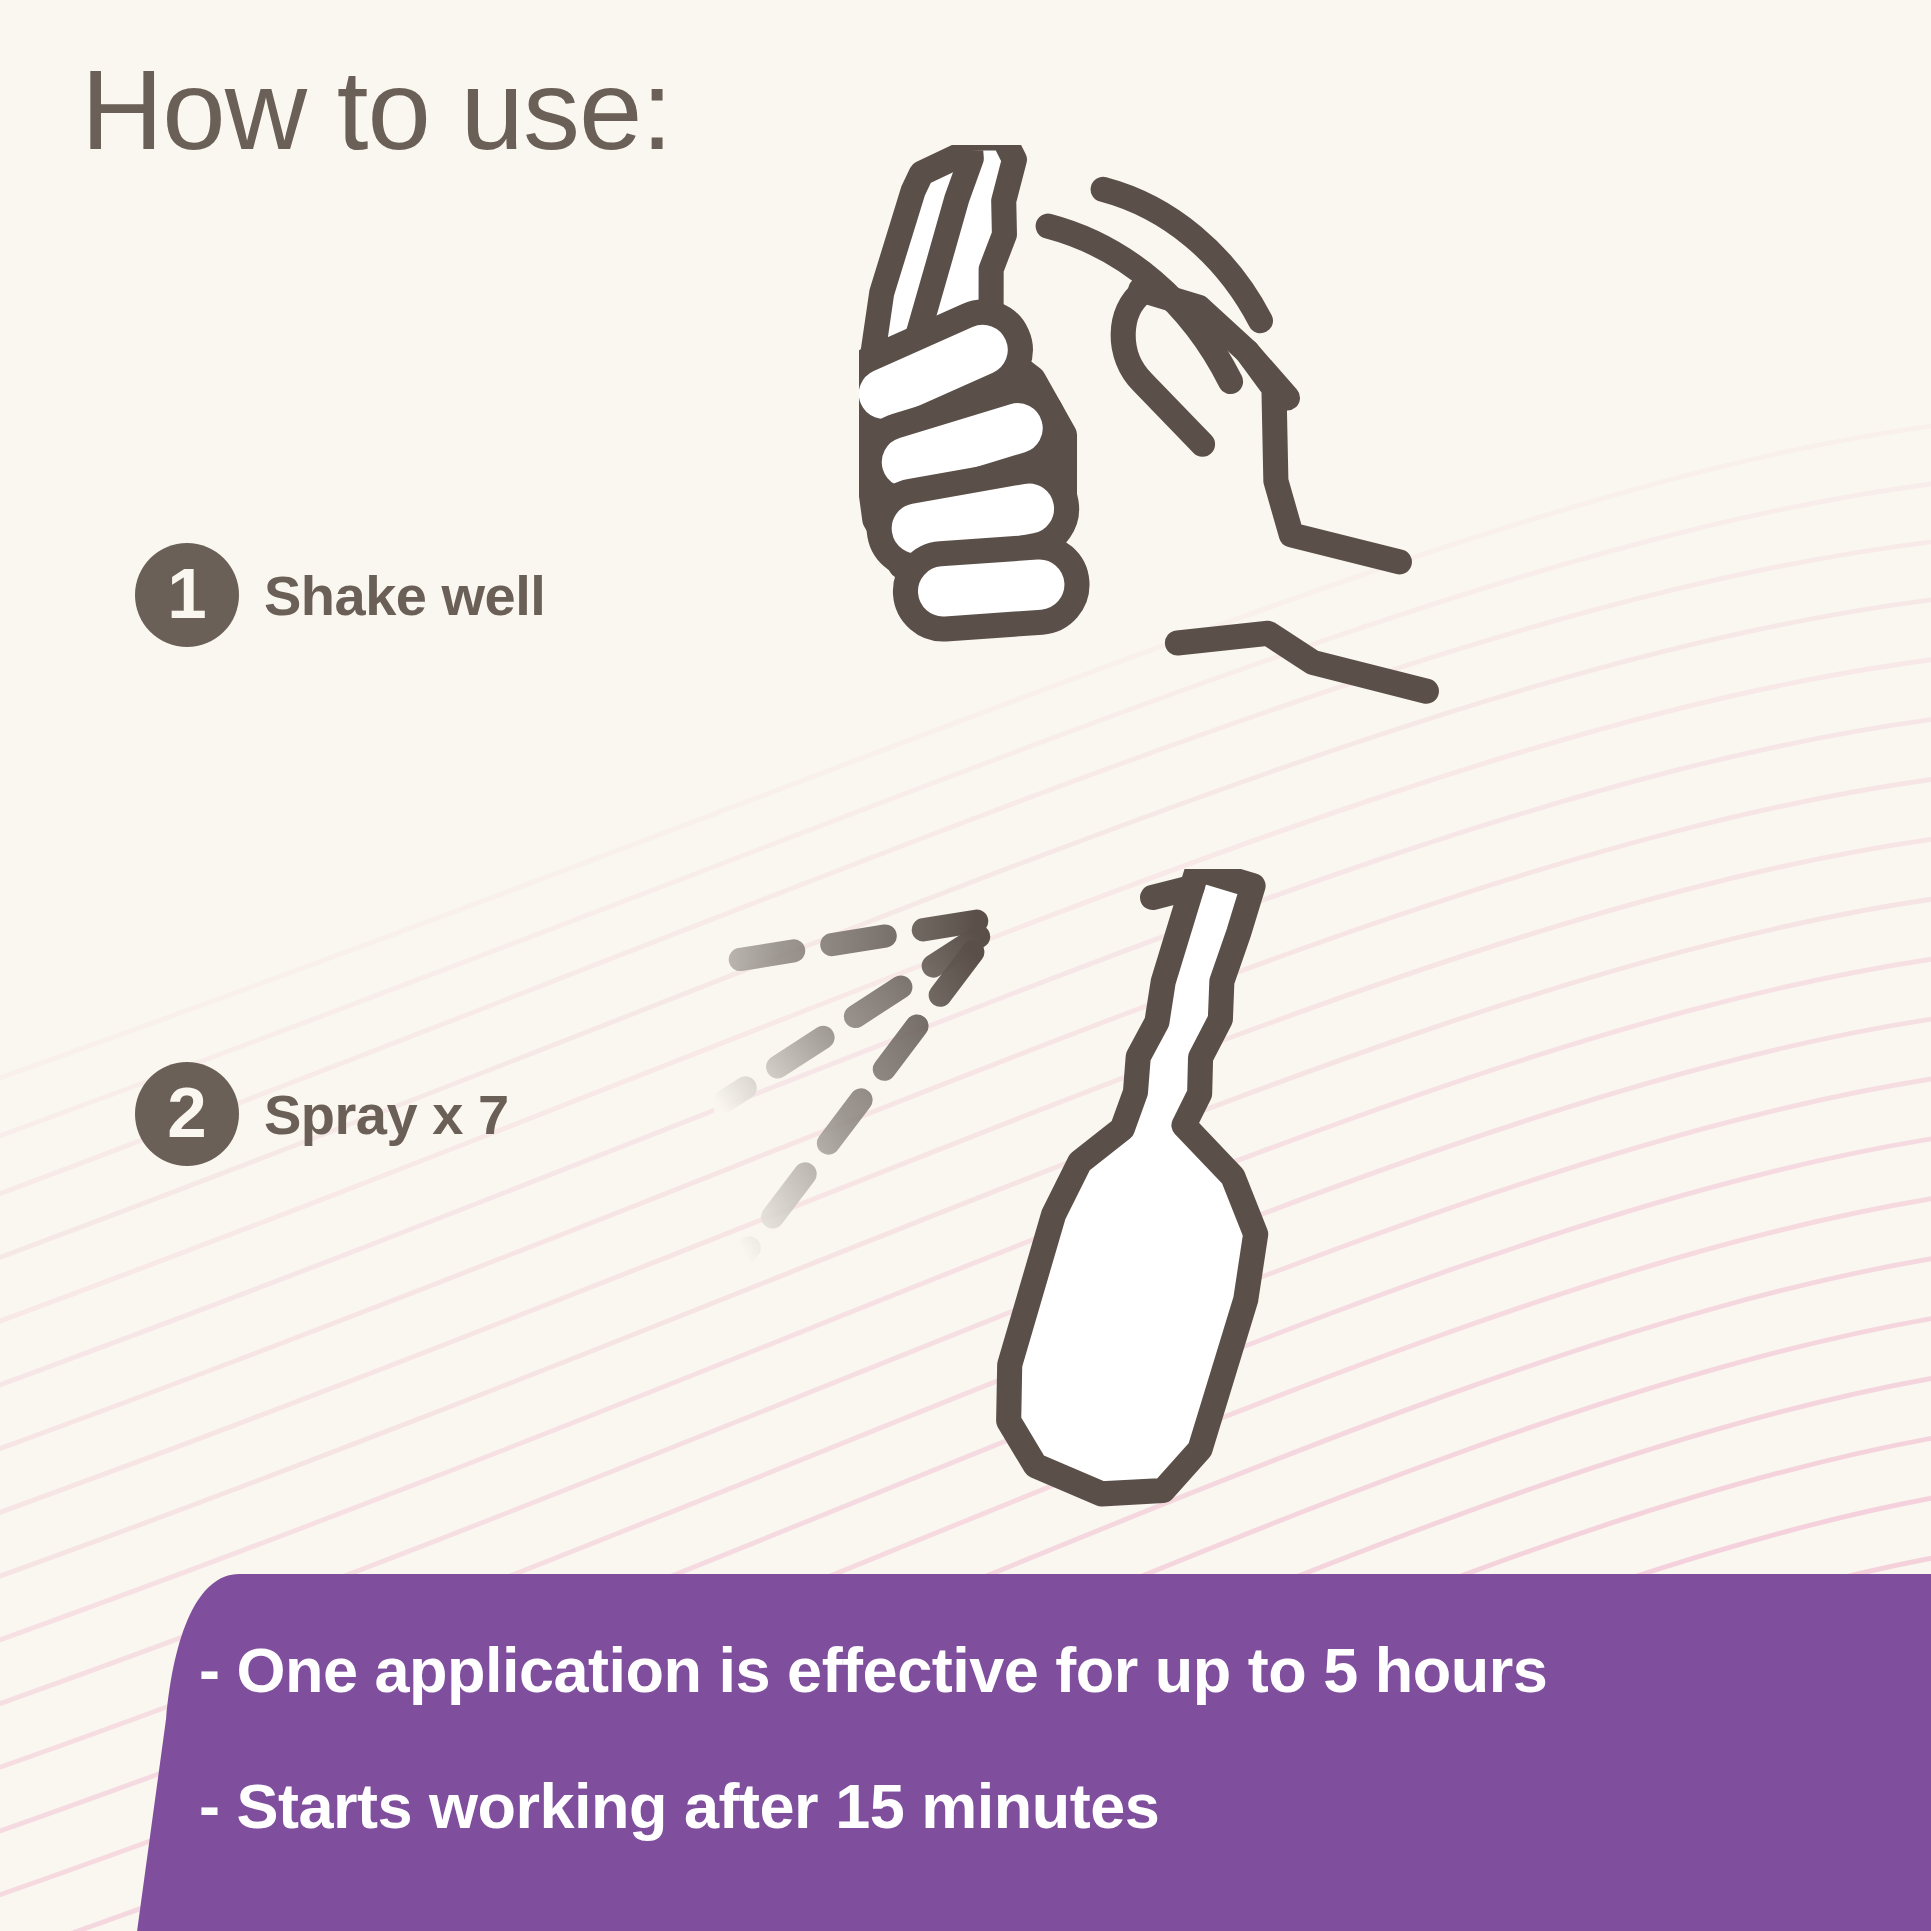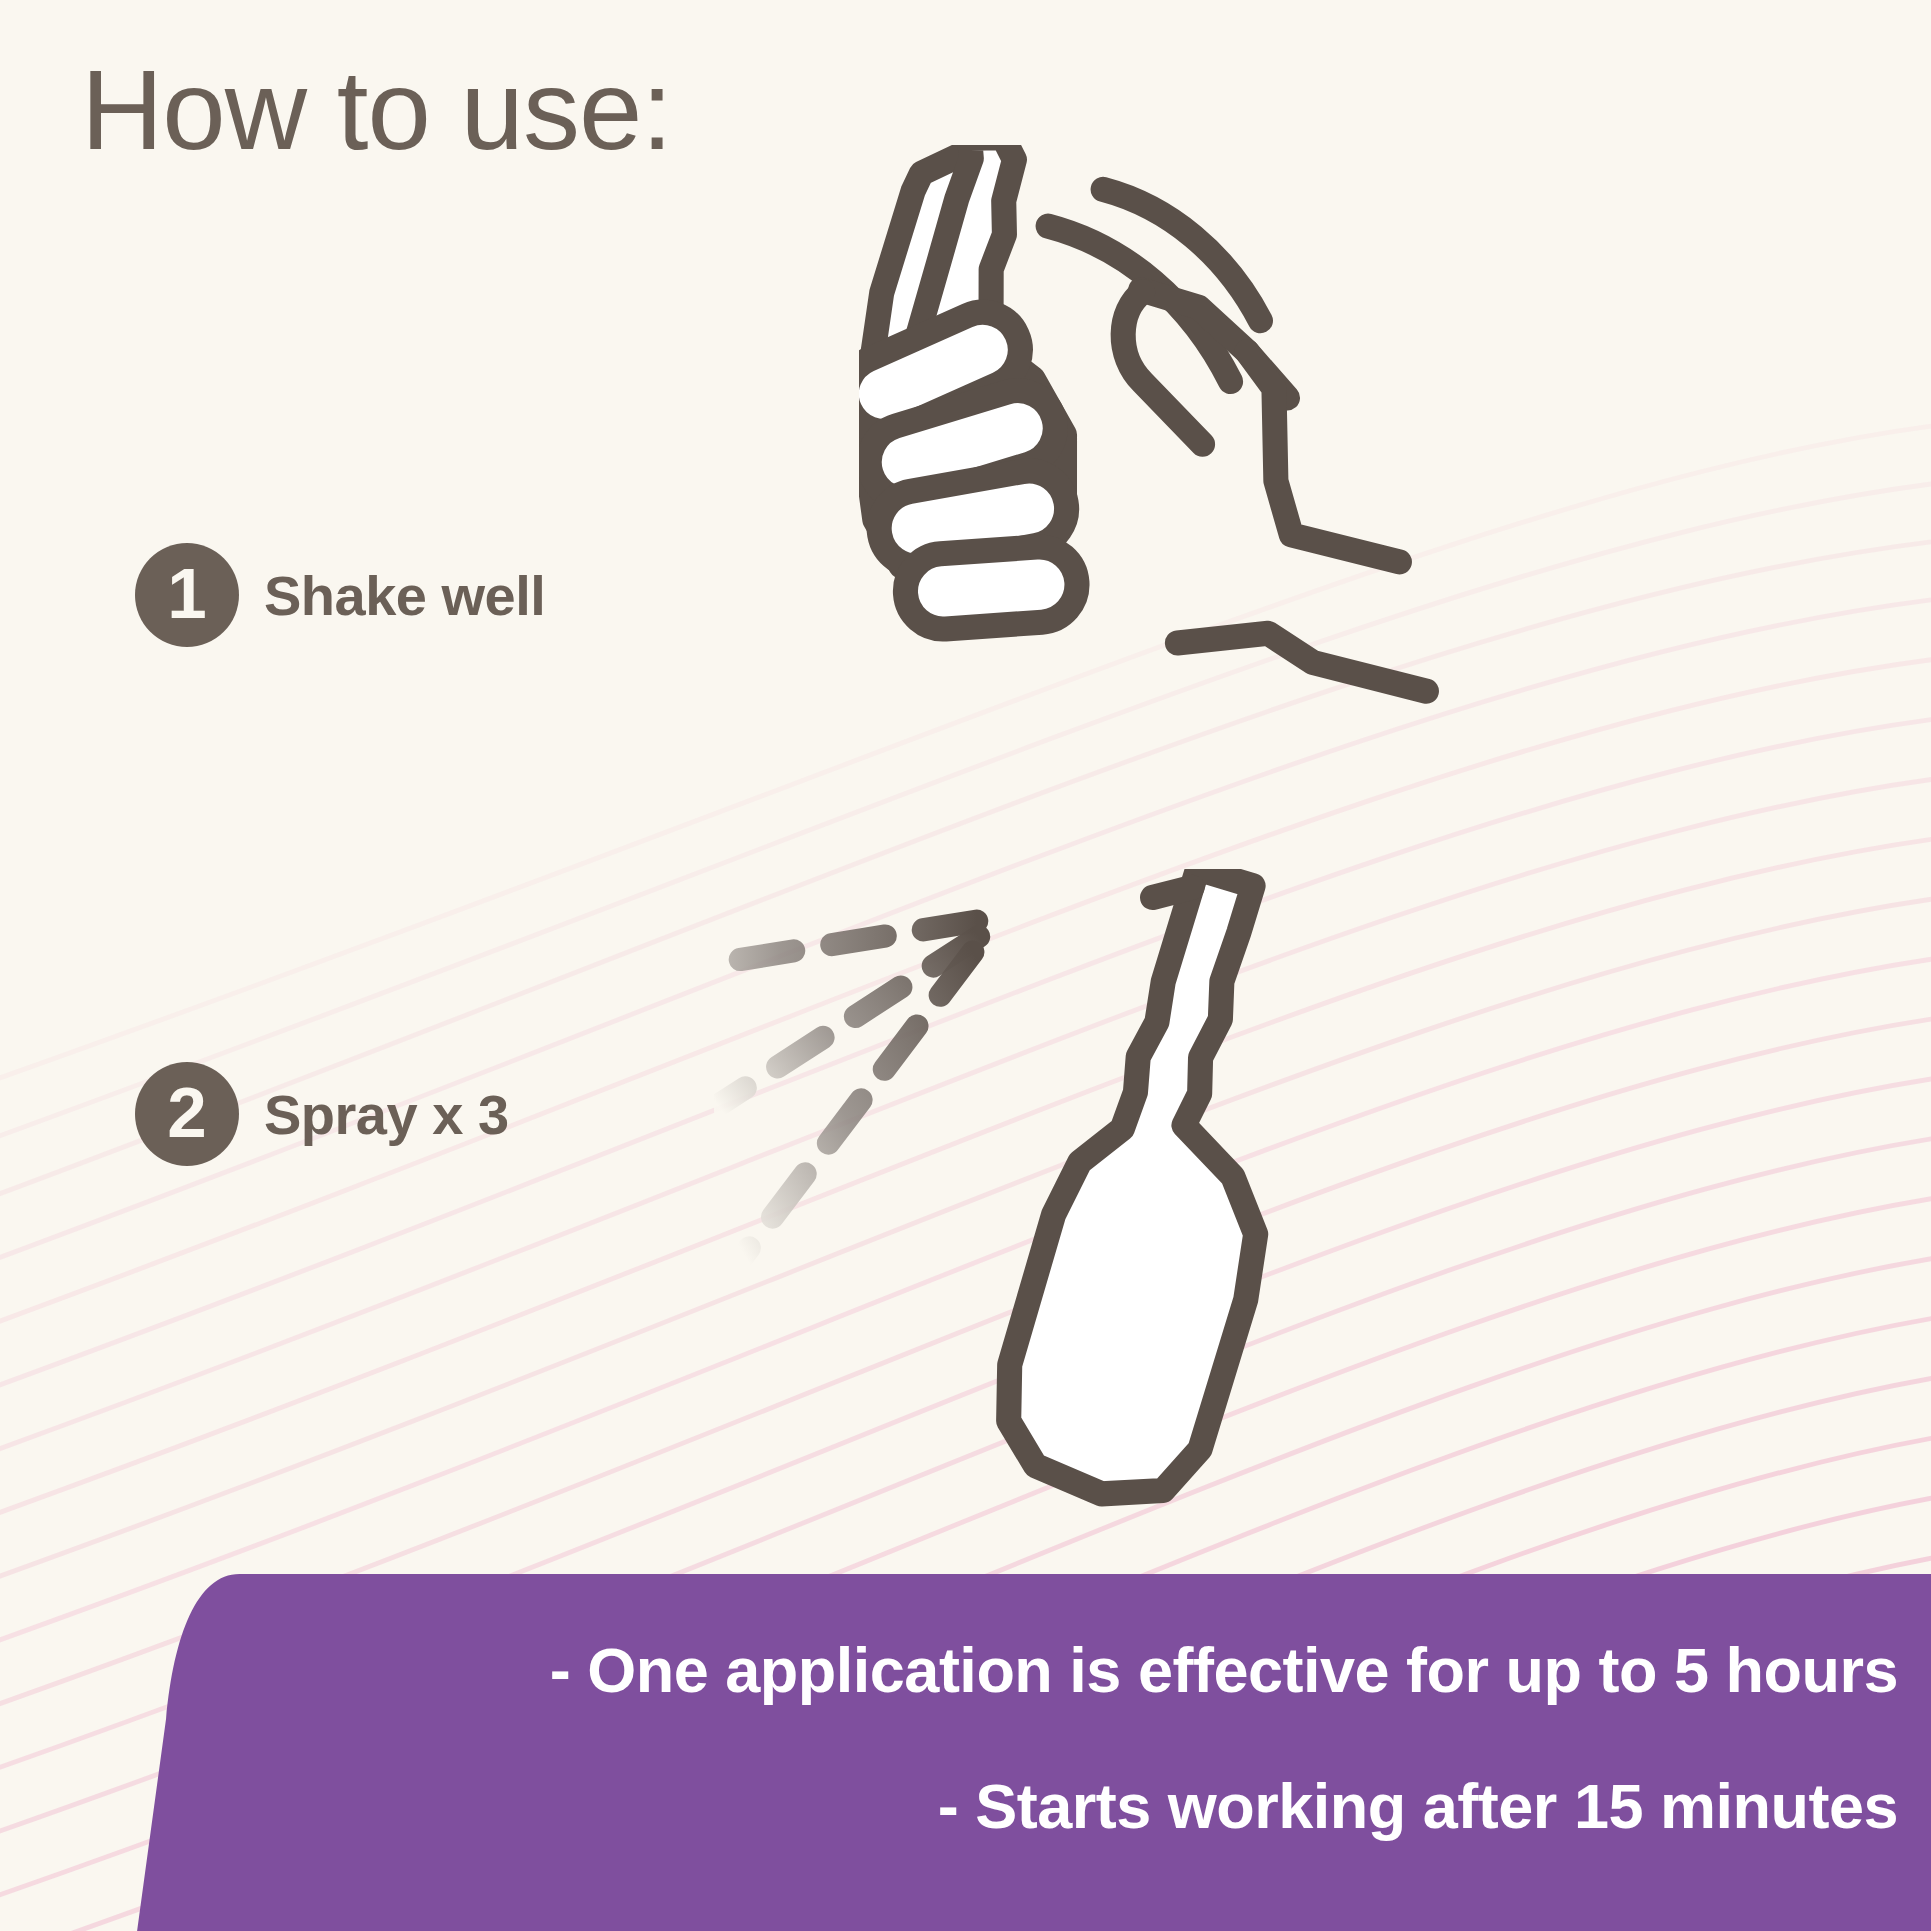--- a/index.html
+++ b/index.html
@@ -99,21 +99,20 @@
     left: 199px;
     top: 60px;
     width: 1699px;
   }
   .banner-line {
     font-size: 63px;
     font-weight: 700;
     color: #ffffff;
     white-space: nowrap;
     letter-spacing: -0.5px;
-    text-align: right;
   }
   #banner-line-1 { margin-bottom: 64px; }
 </style>
 </head>
 <body>
 
 <div id="canvas">
 
   <svg id="bg-waves" viewBox="0 0 2000 2000" xmlns="http://www.w3.org/2000/svg">
     <defs>
@@ -222,21 +221,21 @@
     <g fill="none" stroke="#5a5049" stroke-width="26" stroke-linecap="round" stroke-linejoin="round">
       <path d="M292 150 L352 168 L402 214 L444 262"></path>
       <path d="M294 152 C268 172 266 218 294 246 L356 310"></path>
       <path d="M402 214 L430 252 L432 348 L448 404 L560 432"></path>
       <path d="M330 516 L424 506 L470 536 L588 566"></path>
     </g>
   </svg>
 
   <div id="step-2" class="step-row">
     <div class="step-badge">2</div>
-    <div class="step-label">Spray x 3</div>
+    <div class="step-label">Spray x 7</div>
   </div>
 
   <svg id="illus-spray" class="illus" viewBox="0 0 760 700" xmlns="http://www.w3.org/2000/svg">
     <defs>
       <linearGradient id="fadeA" x1="1" y1="0" x2="0" y2="0">
         <stop offset="0%" stop-color="#5a5049" stop-opacity="1"></stop>
         <stop offset="55%" stop-color="#8d8681" stop-opacity="0.85"></stop>
         <stop offset="100%" stop-color="#faf7f0" stop-opacity="0.9"></stop>
       </linearGradient>
       <linearGradient id="fadeB" x1="1" y1="0" x2="0" y2="0.5">

